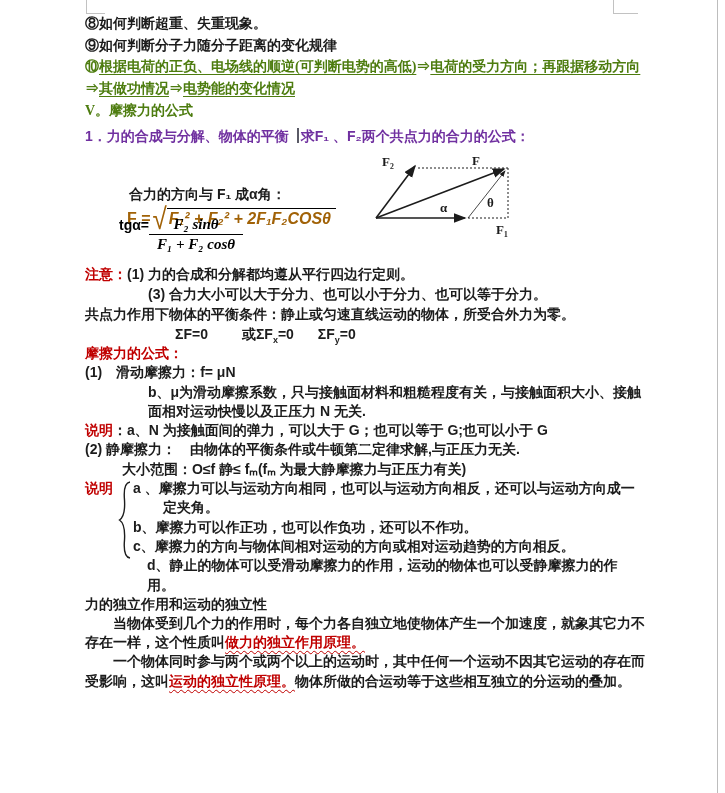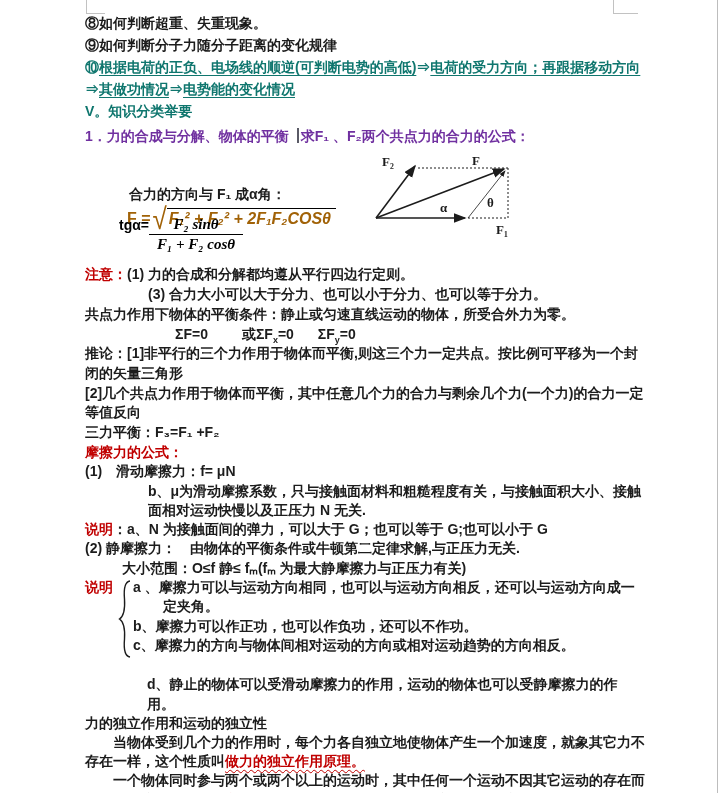--- a/index.html
+++ b/index.html
@@ -10,21 +10,21 @@
   }
   
   .edge-right{position:absolute;left:717px;top:0;width:1px;height:793px;background:#bdbdbd;}
   .cropmark{position:absolute;top:0;height:13px;border-left:1px solid #c2c2c2;border-bottom:1px solid #c2c2c2;}
   .cropmark.tl{left:86px;width:18px;}
   .cropmark.tr{left:613px;width:24px;}
 
   .content{position:absolute;left:85px;top:12px;width:560px;}
 
   .ln{line-height:22px;margin:0;}
-  .darkred{color:#0f766e;}
+  .darkred{color:#4d7c0f;font-family:Liberation Serif, serif;}
   .red{color:#c00000;}
   .purple{color:#7030a0;}
   .u{text-decoration:underline;text-underline-offset:3px;}
   .wavy{color:#c00000;text-decoration:underline wavy #c00000 1px;text-underline-offset:3px;}
   sub{font-size:9px;line-height:0;}
 
   .h1-line{line-height:24px;margin-top:2px;white-space:nowrap;}
   .cursor-bar{display:inline-block;width:2px;height:15px;background:#5a5a66;vertical-align:-2px;margin:0 2px 0 8px;}
 
   
@@ -55,40 +55,40 @@
   
   .sec-fric .ln{line-height:19.3px;}
   .fric-formula{}
   .range-ml{margin-left:37px;}
   .gap18{}
   .hang{padding-left:30px;text-indent:-30px;}
   .shuoming2{position:relative;}
   .brace{position:absolute;left:33px;top:1px;}
   .sm-items{margin-left:48px;}
   .sm-items .ln{line-height:19.3px;}
-  .d-item{margin-left:62px;margin-top:20px;}
+  .d-item{margin-left:62px;}
 
   
   .sec-ind .ln{line-height:19.2px;}
   .ti2{text-indent:2em;}
 </style>
 </head>
 <body>
 
 <div class="page">
   <div class="edge-right"></div>
   <div class="cropmark tl"></div>
   <div class="cropmark tr"></div>
 
   <div class="content">
 
     <p class="ln">⑧如何判断超重、失重现象。</p>
     <p class="ln">⑨如何判断分子力随分子距离的变化规律</p>
     <p class="ln darkred"><span>⑩</span><span class="u">根据电荷的正负、电场线的顺逆(可判断电势的高低)</span><span>⇒</span><span class="u">电荷的受力方向；再跟据移动方向</span><span>⇒</span><span class="u">其做功情况</span><span>⇒</span><span class="u">电势能的变化情况</span></p>
-    <p class="ln darkred">V。知识分类举要</p>
+    <p class="ln darkred">V。摩擦力的公式</p>
 
     <p class="ln h1-line purple"><span>1．力的合成与分解、物体的平衡</span><span class="cursor-bar"></span><span>求F₁ 、F₂两个共点力的合力的公式：</span></p>
 
     <div class="formula-block">
       <div class="eq1">
         <span class="lhs">F =</span><span class="sqrt-sym">√</span><span class="radicand">F₁² + F₂² + 2F₁F₂COSθ</span>
       </div>
       <div class="dir-line">合力的方向与 F₁ 成α角：</div>
       <div class="eq2">
         <span class="lhs">tgα=</span><span class="frac"><span class="num">F₂ sinθ</span><span class="den">F₁ + F₂ cosθ</span></span>
@@ -120,25 +120,20 @@
       </svg>
     </div>
 
     <div class="sec-notice">
       <p class="ln"><span class="red">注意：</span><span>(1) 力的合成和分解都均遵从平行四边行定则。</span></p>
       <p class="ln indent2">(3) 合力大小可以大于分力、也可以小于分力、也可以等于分力。</p>
       <p class="ln">共点力作用下物体的平衡条件：静止或匀速直线运动的物体，所受合外力为零。</p>
       <p class="ln sum-line"><span class="gap">ΣF=0</span><span><span>或ΣF</span><sub>x</sub><span>=0</span></span><span style="margin-left:24px"><span>ΣF</span><sub>y</sub><span>=0</span></span></p>
     </div>
 
-    <div class="sec-cor">
-      <p class="ln"><span>推论：</span><span>[1]非平行的三个力作用于物体而平衡,则这三个力一定共点。按比例可平移为一个封闭的矢量三角形</span></p>
-      <p class="ln">[2]几个共点力作用于物体而平衡，其中任意几个力的合力与剩余几个力(一个力)的合力一定等值反向</p>
-      <p class="ln"><span>三力平衡：</span><span>F₃=F₁ +F₂</span></p>
-    </div>
 
     <div class="sec-fric">
       <p class="ln red">摩擦力的公式：</p>
       <p class="ln"><span>(1)　滑动摩擦力：</span><span class="fric-formula">f= μN</span></p>
       <p class="ln indent2">b、μ为滑动摩擦系数，只与接触面材料和粗糙程度有关，与接触面积大小、接触面相对运动快慢以及正压力 N 无关.</p>
       <p class="ln"><span class="red">说明</span><span>：a、N 为接触面间的弹力，可以大于 G；也可以等于 G;也可以小于 G</span></p>
       <p class="ln">(2) 静摩擦力：　由物体的平衡条件或牛顿第二定律求解,与正压力无关.</p>
       <p class="ln range-ml"><span>大小范围：</span><span class="gap18">O≤f 静≤ fₘ</span><span class="gap18">(fₘ 为最大静摩擦力与正压力有关)</span></p>
 
       <div class="shuoming2">

